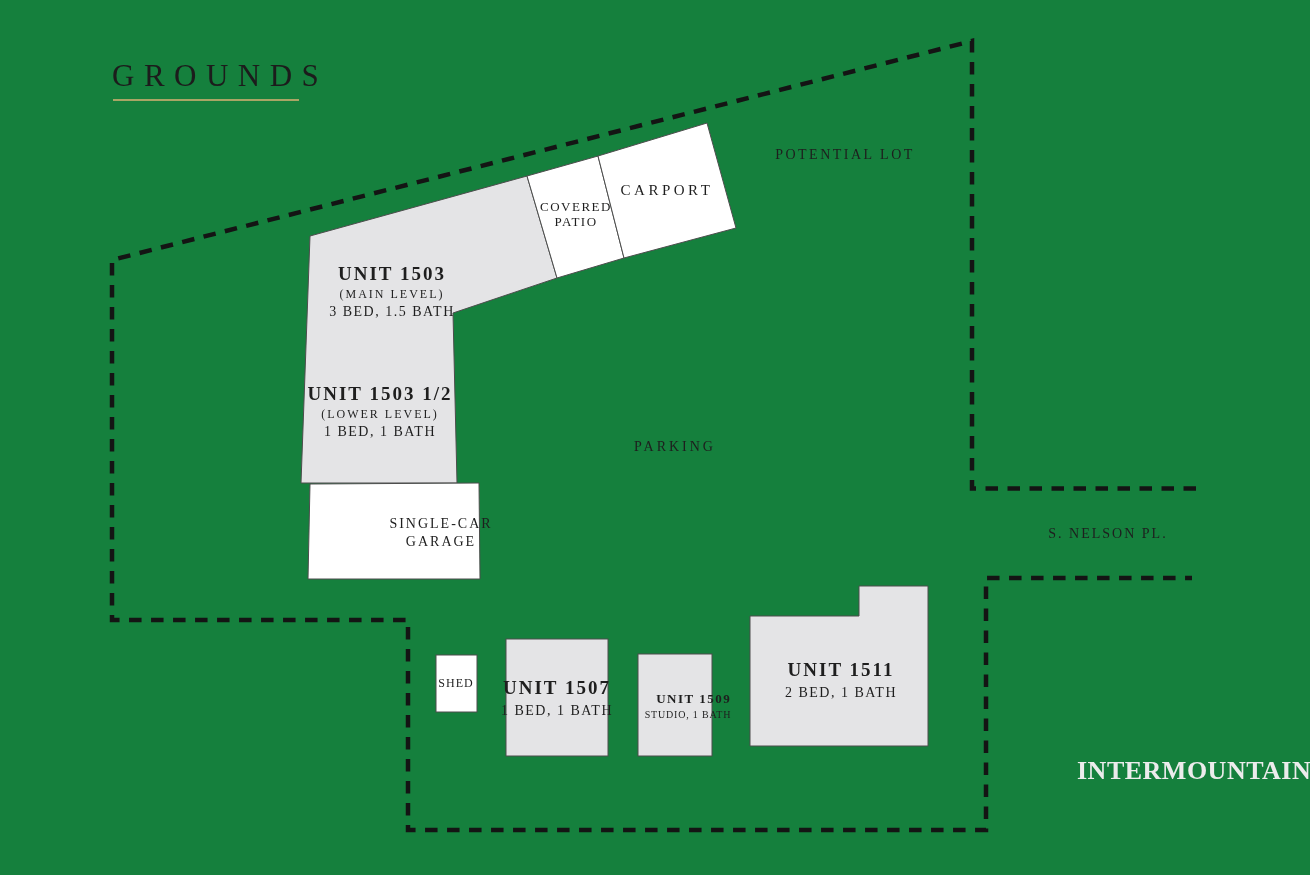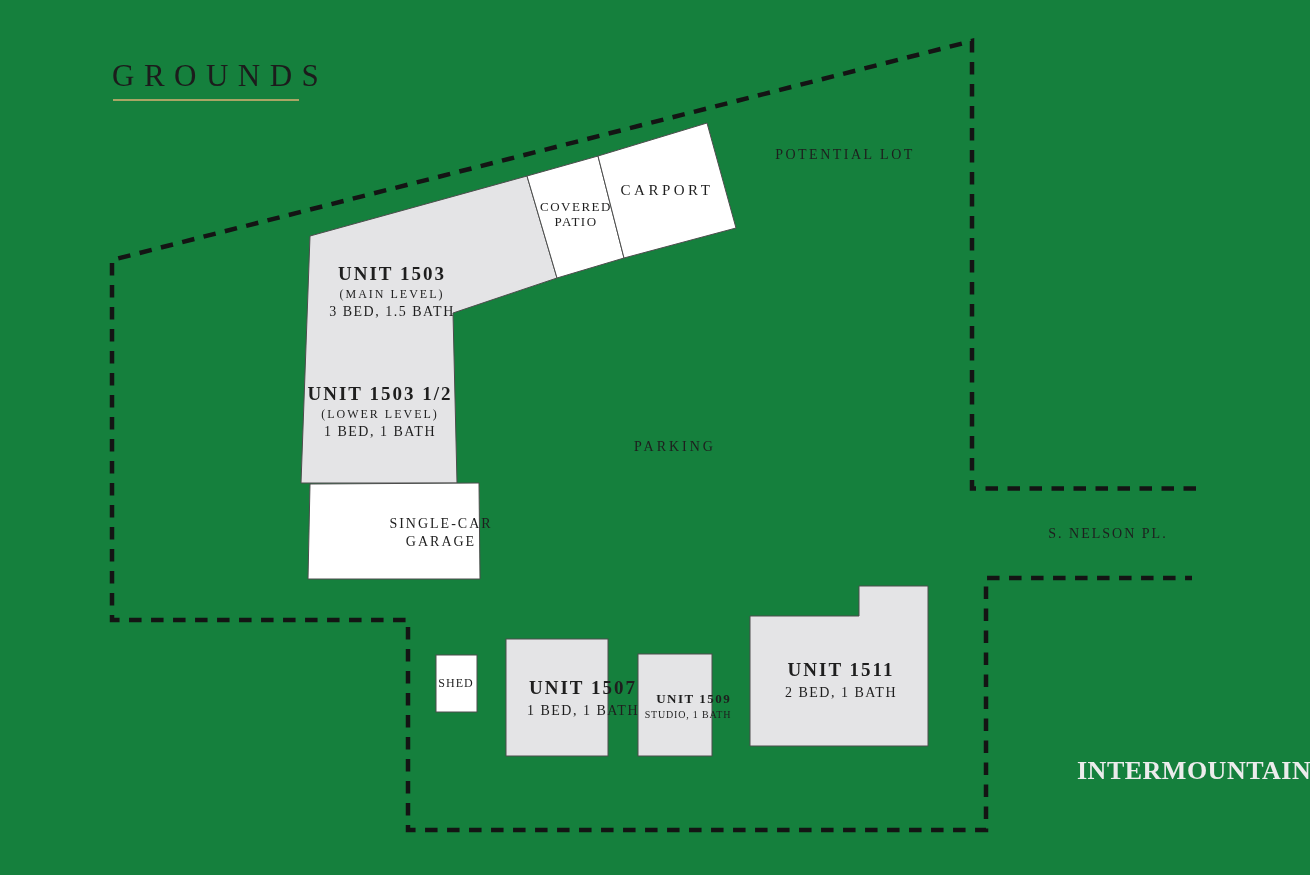--- a/index.html
+++ b/index.html
@@ -86,21 +86,21 @@
 
   <div class="lbl carport-lbl" style="left:667px;top:190px;">CARPORT</div>
 
   <div class="lbl garage-lbl" style="left:393px;top:532px;margin-left:48px;">
     <div>SINGLE-CAR</div>
     <div>GARAGE</div>
   </div>
 
   <div class="lbl shed-lbl" style="left:456px;top:683px;">SHED</div>
 
-  <div class="lbl" style="left:557px;top:698px;margin-left:26px;">
+  <div class="lbl" style="left:557px;top:698px;">
     <div class="hd">UNIT 1507</div>
     <div class="specs">1 BED, 1 BATH</div>
   </div>
 
   <div class="lbl" style="left:674px;top:706px;text-align:right;">
     <div class="hd-sm">UNIT 1509</div>
     <div class="specs-sm">STUDIO, 1 BATH</div>
   </div>
 
   <div class="lbl" style="left:841px;top:680px;">

